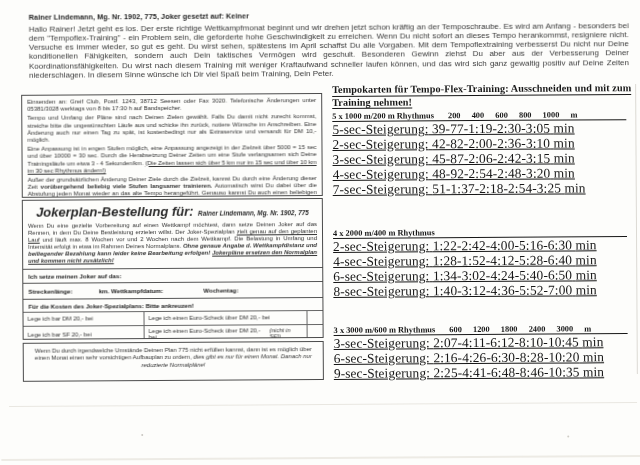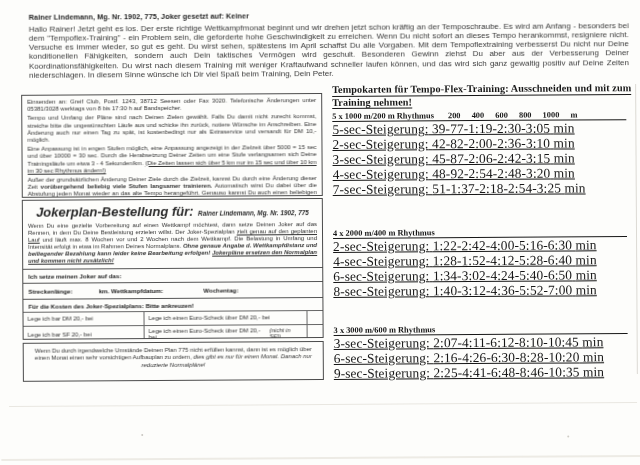--- a/index.html
+++ b/index.html
@@ -144,20 +144,21 @@
       </div>
       <div class="tt-row"><span>2-sec-Steigerung:</span> <span>1:22-2:42-4:00-5:16-6:30</span> <span>min</span></div>
       <div class="tt-row"><span>4-sec-Steigerung:</span> <span>1:28-1:52-4:12-5:28-6:40</span> <span>min</span></div>
       <div class="tt-row"><span>6-sec-Steigerung:</span> <span>1:34-3:02-4:24-5:40-6:50</span> <span>min</span></div>
       <div class="tt-row"><span>8-sec-Steigerung:</span> <span>1:40-3:12-4:36-5:52-7:00</span> <span>min</span></div>
     </div>
 
     <div class="tempo-table mt3">
       <div class="tt-header">
         <span>3 x 3000 m/600 m Rhythmus</span>
+        <span class="tt-distances">600 1200 1800 2400 3000 m</span>
       </div>
       <div class="tt-row"><span>3-sec-Steigerung:</span> <span>2:07-4:11-6:12-8:10-10:45</span> <span>min</span></div>
       <div class="tt-row"><span>6-sec-Steigerung:</span> <span>2:16-4:26-6:30-8:28-10:20</span> <span>min</span></div>
       <div class="tt-row"><span>9-sec-Steigerung:</span> <span>2:25-4:41-6:48-8:46-10:35</span> <span>min</span></div>
     </div>
   </div>
 
   <div class="art art-h1"></div>
   <div class="art art-h2"></div>
   <div class="art art-v1"></div>

